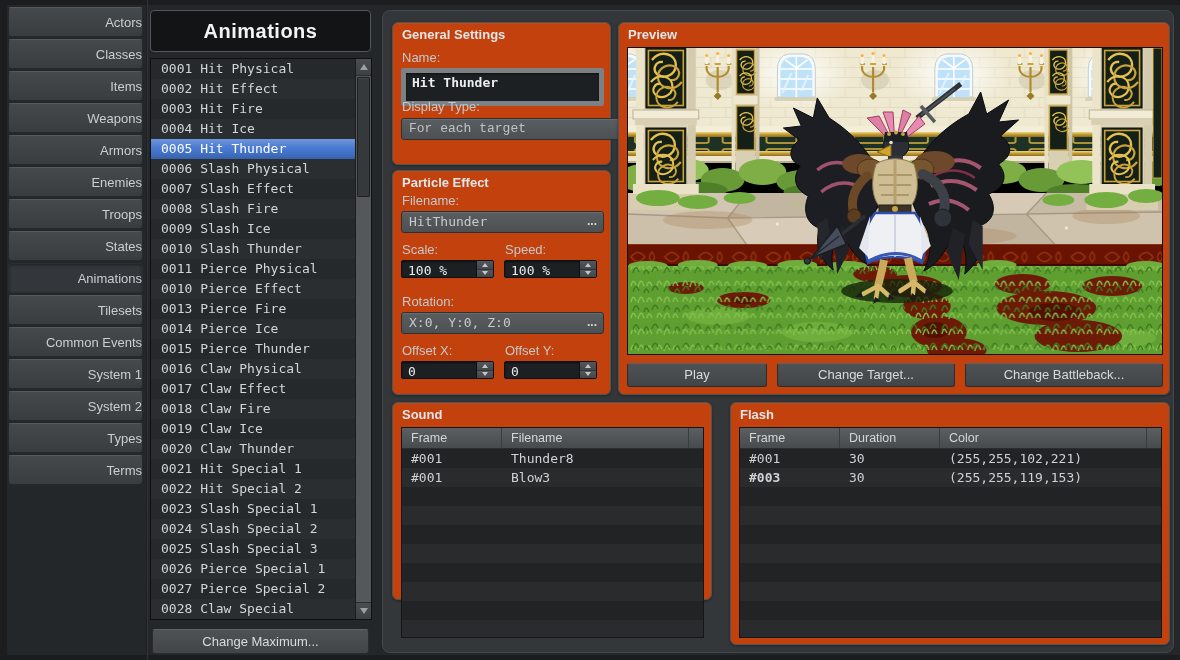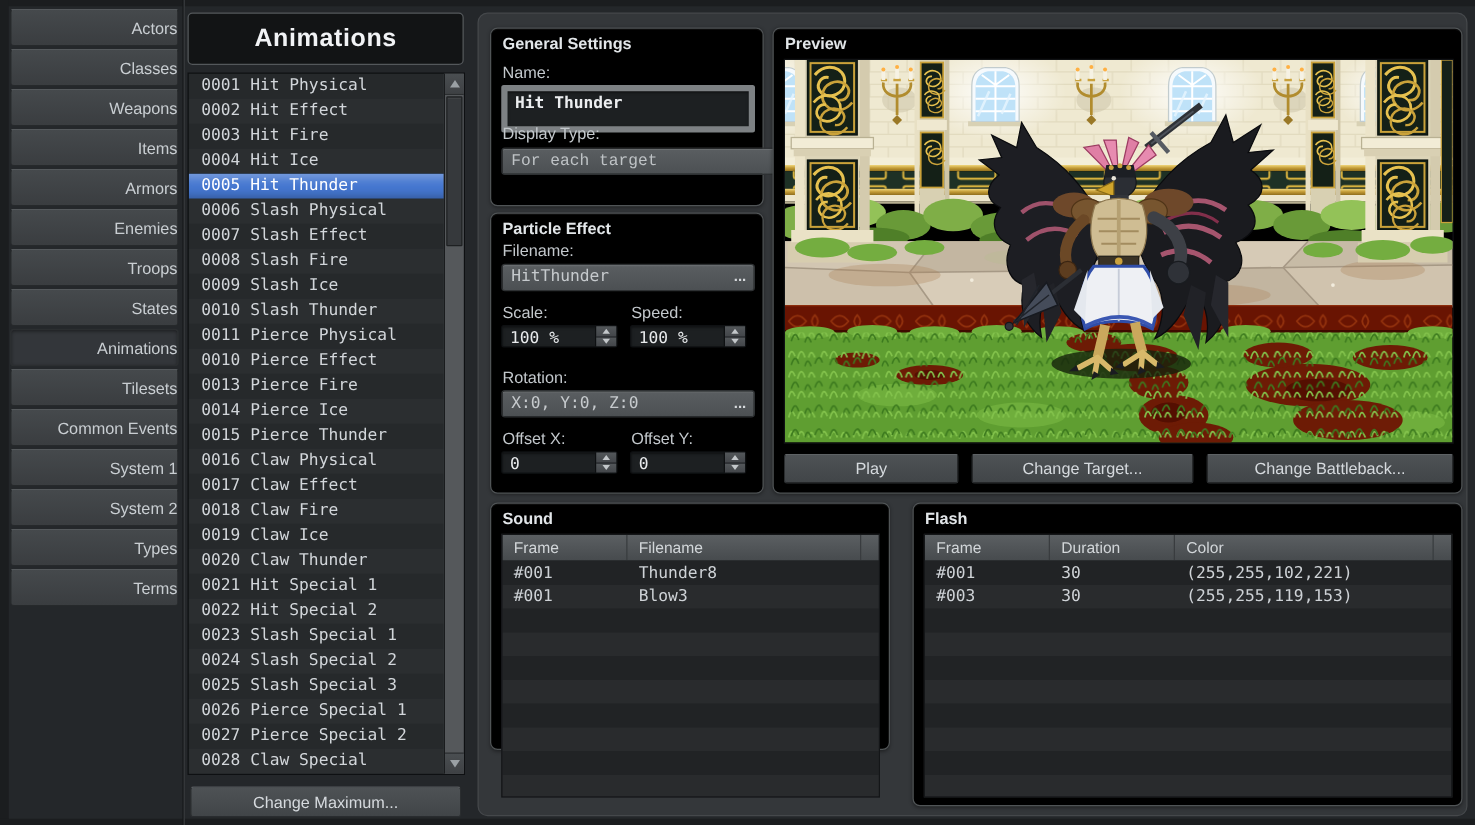--- a/index.html
+++ b/index.html
@@ -42,21 +42,21 @@
     border-top:6px solid #9aa0a4;}
 
   
   .btn{position:absolute;box-sizing:border-box;background:linear-gradient(#4e5255,#414548);
     border:1px solid #2a2d2f;border-top-color:#5e6265;border-radius:3px;font-size:13px;color:#d6dade;
     text-align:center;height:24px;line-height:22px;cursor:pointer;}
   .change-max{left:152px;top:629px;width:217px;height:25px;line-height:23px;}
 
   .main-panel{position:absolute;left:382px;top:10px;width:792px;height:643px;background:#34373a;
     border:1px solid #45484b;border-radius:8px;box-sizing:border-box;}
-  .group{position:absolute;background:#000000;border:1px solid #505456;border-radius:6px;
+  .group{position:absolute;background:#c2410c;border:1px solid #505456;border-radius:6px;
     box-sizing:border-box;box-shadow:inset 0 1px 0 rgba(255,255,255,.05),0 1px 3px rgba(0,0,0,.35);}
   .group-title{position:absolute;top:4px;left:9px;font-size:13px;font-weight:bold;color:#e2e6e9;}
   .lbl{position:absolute;font-size:13px;color:#c3c8cc;}
 
   .input{position:absolute;height:38px;box-sizing:border-box;background:#1d2022;border:5px solid #c2410c;
     border-radius:2px;box-shadow:inset 0 1px 2px rgba(0,0,0,.55);padding-left:6px;cursor:text;font-weight:bold;}
   .input span{font-family:"DejaVu Sans Mono",monospace;font-size:13px;color:#eceef0;line-height:20px;}
   .input.focused{border-color:#7d8184;}
 
   .pick,.dropdown{position:absolute;height:22px;box-sizing:border-box;display:flex;
@@ -104,22 +104,22 @@
 <body>
 
 <div id="stage">
   <div class="edge" style="left:0;top:0;width:1180px;height:5px;"></div>
   <div class="edge" style="left:0;top:0;width:7px;height:660px;"></div>
   <div class="edge" style="left:0;top:655px;width:1180px;height:5px;"></div>
 
   <div class="sidebar">
       <div class="side-btn">Actors</div>
       <div class="side-btn">Classes</div>
+      <div class="side-btn">Items</div>
       <div class="side-btn">Weapons</div>
-      <div class="side-btn">Items</div>
       <div class="side-btn">Armors</div>
       <div class="side-btn">Enemies</div>
       <div class="side-btn">Troops</div>
       <div class="side-btn">States</div>
       <div class="side-btn active">Animations</div>
       <div class="side-btn">Tilesets</div>
       <div class="side-btn">Common Events</div>
       <div class="side-btn">System 1</div>
       <div class="side-btn">System 2</div>
       <div class="side-btn">Types</div>
@@ -580,21 +580,21 @@
           <div class="th" style="width: 100px;">Duration</div>
           <div class="th" style="width: 207px;">Color</div>
           <div class="th corner"></div>
         </div>
         <div class="tr even">
           <div class="td" style="width: 100px;">#001</div>
           <div class="td" style="width: 100px;">30</div>
           <div class="td" style="width: 207px;">(255,255,102,221)</div>
         </div>
         <div class="tr odd">
-          <div class="td" style="width: 100px;">#003</div>
+          <div class="td" style="width: 100px; font-weight: bold;">#003</div>
           <div class="td" style="width: 100px;">30</div>
           <div class="td" style="width: 207px;">(255,255,119,153)</div>
         </div>
         <div class="tr even">
           <div class="td" style="width: 100px;"></div>
           <div class="td" style="width: 100px;"></div>
           <div class="td" style="width: 207px;"></div>
         </div>
         <div class="tr odd">
           <div class="td" style="width: 100px;"></div>

